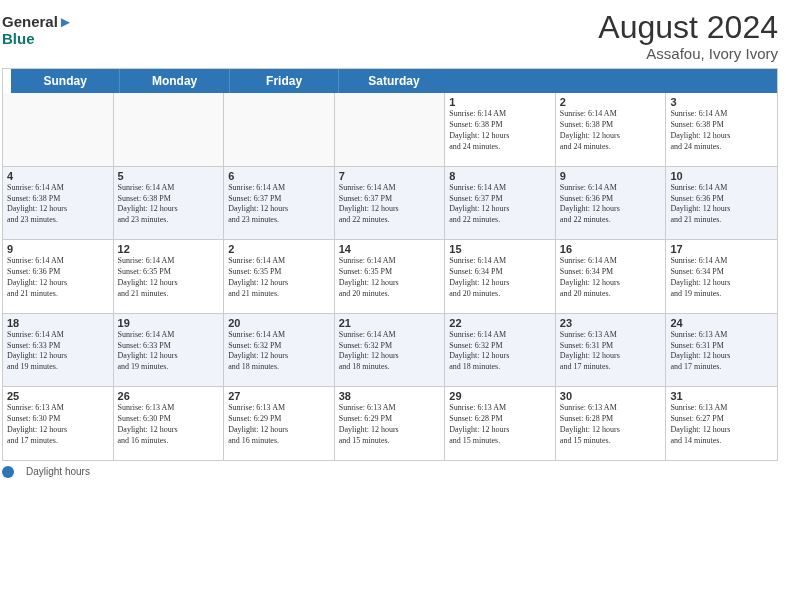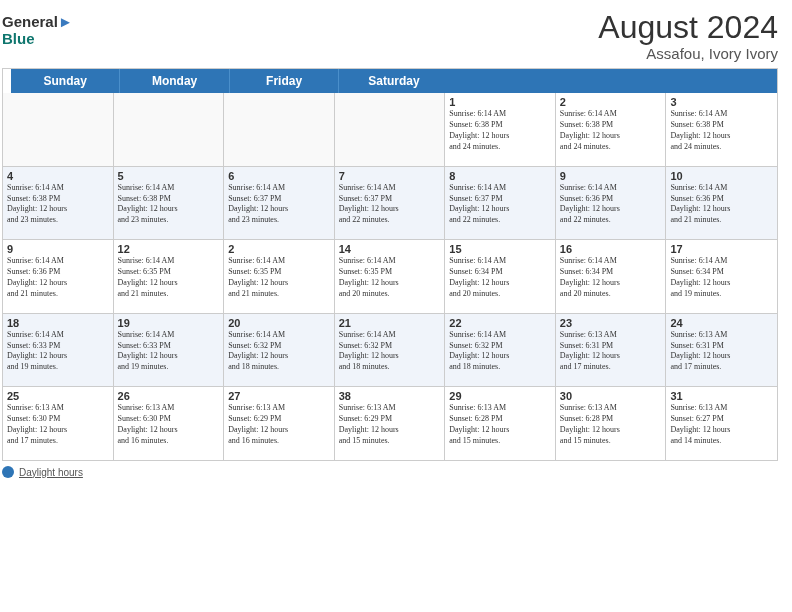--- a/index.html
+++ b/index.html
@@ -99,23 +99,21 @@
       font-size: 8px;
       line-height: 1.35;
       color: #333;
       font-family: Liberation Serif, serif;
     }
     .footer {
       margin-top: 5px;
       font-size: 10px;
       color: #555;
       display: flex;
-      align-items: center;
-      gap: 5px;
-      text-decoration: underline;
+      gap: 12px;
     }
     .footer-dot {
       width: 12px;
       height: 12px;
       background: #2e75b6;
       display: inline-block;
       border-radius: 50%;
     }
   </style>
 </head>

